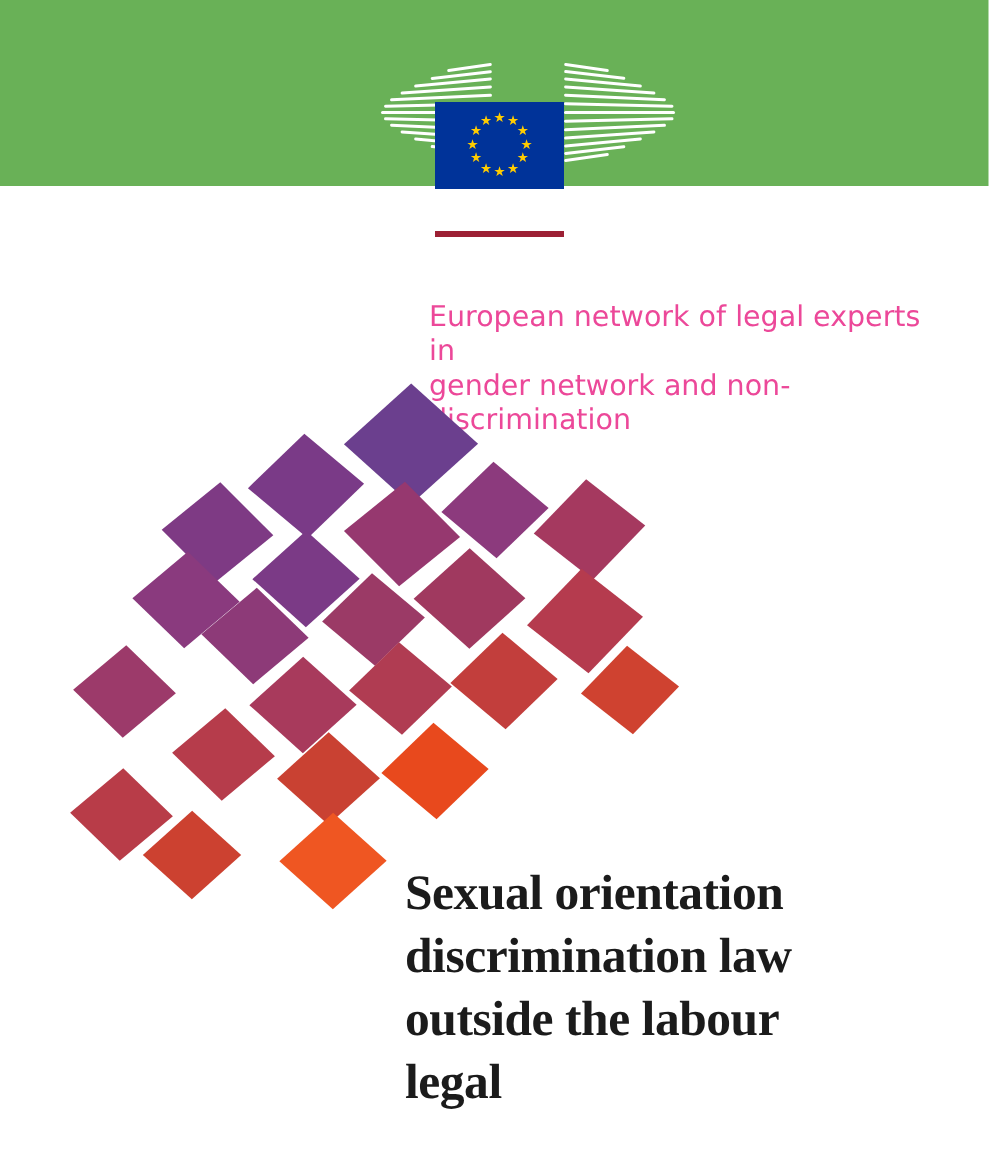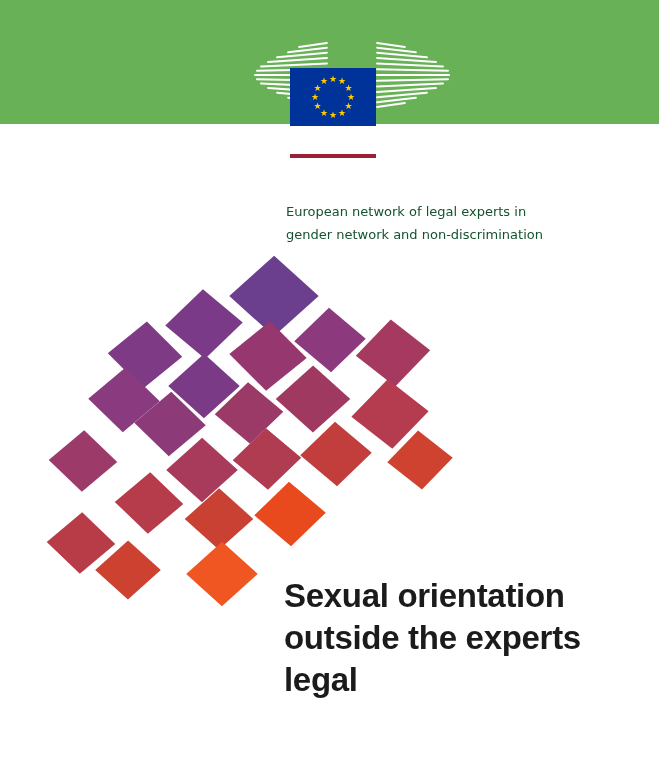--- a/index.html
+++ b/index.html
@@ -84,50 +84,50 @@
     height: 4px;
     background: #9c2034;
   }
 
   
   .network-title {
     position: absolute;
     left: 286px;
     top: 200px;
     width: 350px;
-    font-size: 13px;
+    font-size: 19px;
     line-height: 23px;
-    color: #14532d;
+    color: #ec4899;
     font-family: "DejaVu Sans", sans-serif;
   }
 
   
   .mosaic {
     position: absolute;
     left: 30px;
     top: 258px;
     width: 420px;
     height: 360px;
   }
   .dia {
     position: absolute;
     transform-origin: center center;
   }
 
   
   .main-title {
     position: absolute;
-    left: 284px;
+    left: 270px;
     top: 575px;
     width: 360px;
     font-size: 33px;
     line-height: 42px;
     font-weight: bold;
     color: #1b1b1b;
-    font-family: Liberation Sans, sans-serif;
+    font-family: Liberation Serif, serif;
     letter-spacing: -0.3px;
   }
 </style>
 </head>
 <body>
 
 <div class="header-band"></div>
 
 <div class="logo-block">
   <div class="logo-wing left">
@@ -207,15 +207,16 @@
     <div class="dia" style="left: 96px; top: 222px; width: 46px; height: 46px; background: rgb(182, 60, 75); transform: rotate(44deg) skewX(-6deg);"></div>
     <div class="dia" style="left: 166px; top: 238px; width: 46px; height: 46px; background: rgb(201, 65, 50); transform: rotate(42deg) skewX(-6deg);"></div>
     <div class="dia" style="left: 236px; top: 232px; width: 48px; height: 48px; background: rgb(232, 73, 29); transform: rotate(40deg) skewX(-6deg);"></div>
     <div class="dia" style="left: 28px; top: 262px; width: 46px; height: 46px; background: rgb(184, 60, 72); transform: rotate(44deg) skewX(-6deg);"></div>
     <div class="dia" style="left: 76px; top: 290px; width: 44px; height: 44px; background: rgb(204, 65, 48); transform: rotate(42deg) skewX(-6deg);"></div>
     <div class="dia" style="left: 168px; top: 292px; width: 48px; height: 48px; background: rgb(239, 86, 34); transform: rotate(42deg) skewX(-6deg);"></div>
   </div>
 
 <div class="main-title">
   <div>Sexual orientation</div>
-  <div>outside the experts</div>
+  <div>discrimination law</div>
+  <div>outside the labour</div>
   <div>legal</div>
 </div>
 
 </body></html>

